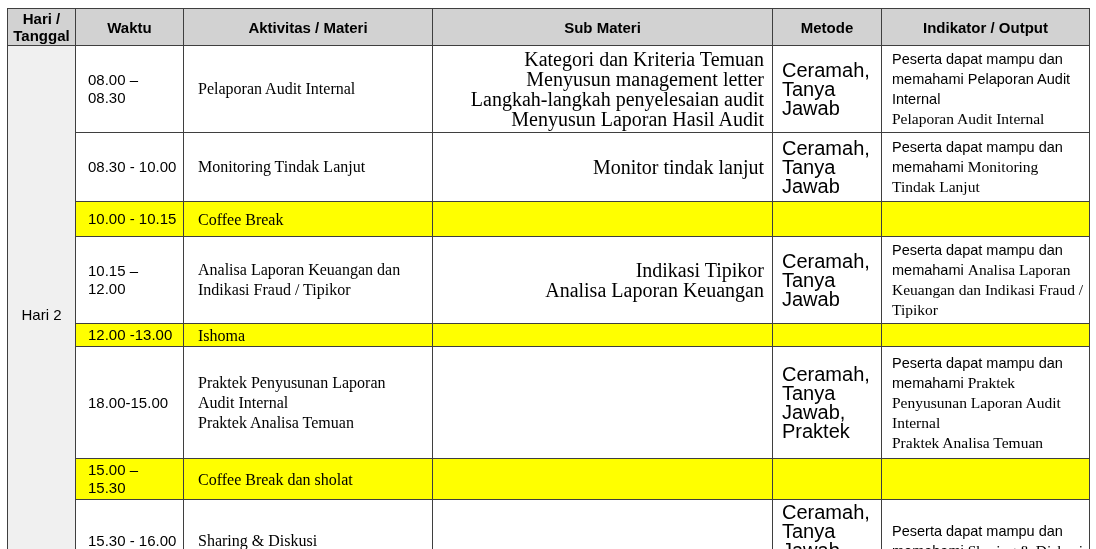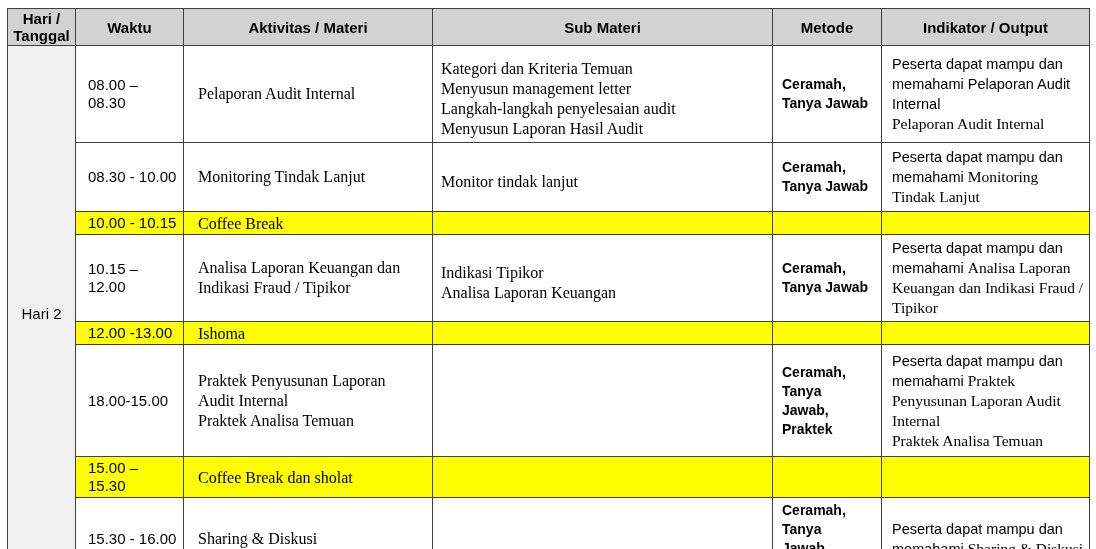--- a/index.html
+++ b/index.html
@@ -48,30 +48,30 @@
   }
   td.c-akt {
     font-family: "Liberation Serif", serif;
     font-size: 16px;
     padding: 2px 8px 2px 14px;
     line-height: 20px;
     white-space: pre-wrap;
   }
   td.c-sub {
     font-family: "Liberation Serif", serif;
-    font-size: 16px;
-    padding: 13px 8px 3px 8px;
+    font-size: 20px;
+    padding: 3px 8px 3px 8px;
     line-height: 20px;
     white-space: pre-wrap;
+    text-align: right;
   }
   td.c-met {
-    font-size: 14px;
+    font-size: 20px;
     padding: 2px 12px 2px 9px;
     line-height: 19px;
-    font-weight: bold;
   }
   td.c-ind {
     font-size: 14.5px;
     padding: 3px 5px 3px 10px;
     line-height: 20px;
     white-space: pre-wrap;
   }
   td.c-ind .seg-serif {
     font-family: "Liberation Serif", serif;
     font-size: 15.5px;
@@ -123,21 +123,21 @@
         <td class="c-ind"><span class="seg-sans">Peserta dapat mampu dan memahami Pelaporan Audit Internal
 </span><span class="seg-serif">Pelaporan Audit Internal</span></td>
       </tr>
       <tr class="session" style="height: 69px;">
         <td class="c-waktu">08.30 - 10.00</td>
         <td class="c-akt">Monitoring Tindak Lanjut</td>
         <td class="c-sub">Monitor tindak lanjut</td>
         <td class="c-met">Ceramah, Tanya Jawab</td>
         <td class="c-ind"><span class="seg-sans">Peserta dapat mampu dan memahami </span><span class="seg-serif">Monitoring Tindak Lanjut</span></td>
       </tr>
-      <tr class="break" style="height: 23px;">
+      <tr class="break" style="height: 35px;">
         <td class="c-waktu yellow">10.00 - 10.15</td>
         <td class="c-akt yellow">Coffee Break</td>
         <td class="c-sub yellow"></td>
         <td class="c-met yellow"></td>
         <td class="c-ind yellow"></td>
       </tr>
       <tr class="session" style="height: 82px;">
         <td class="c-waktu">10.15 – 12.00</td>
         <td class="c-akt">Analisa Laporan Keuangan dan Indikasi Fraud / Tipikor</td>
         <td class="c-sub">Indikasi Tipikor

